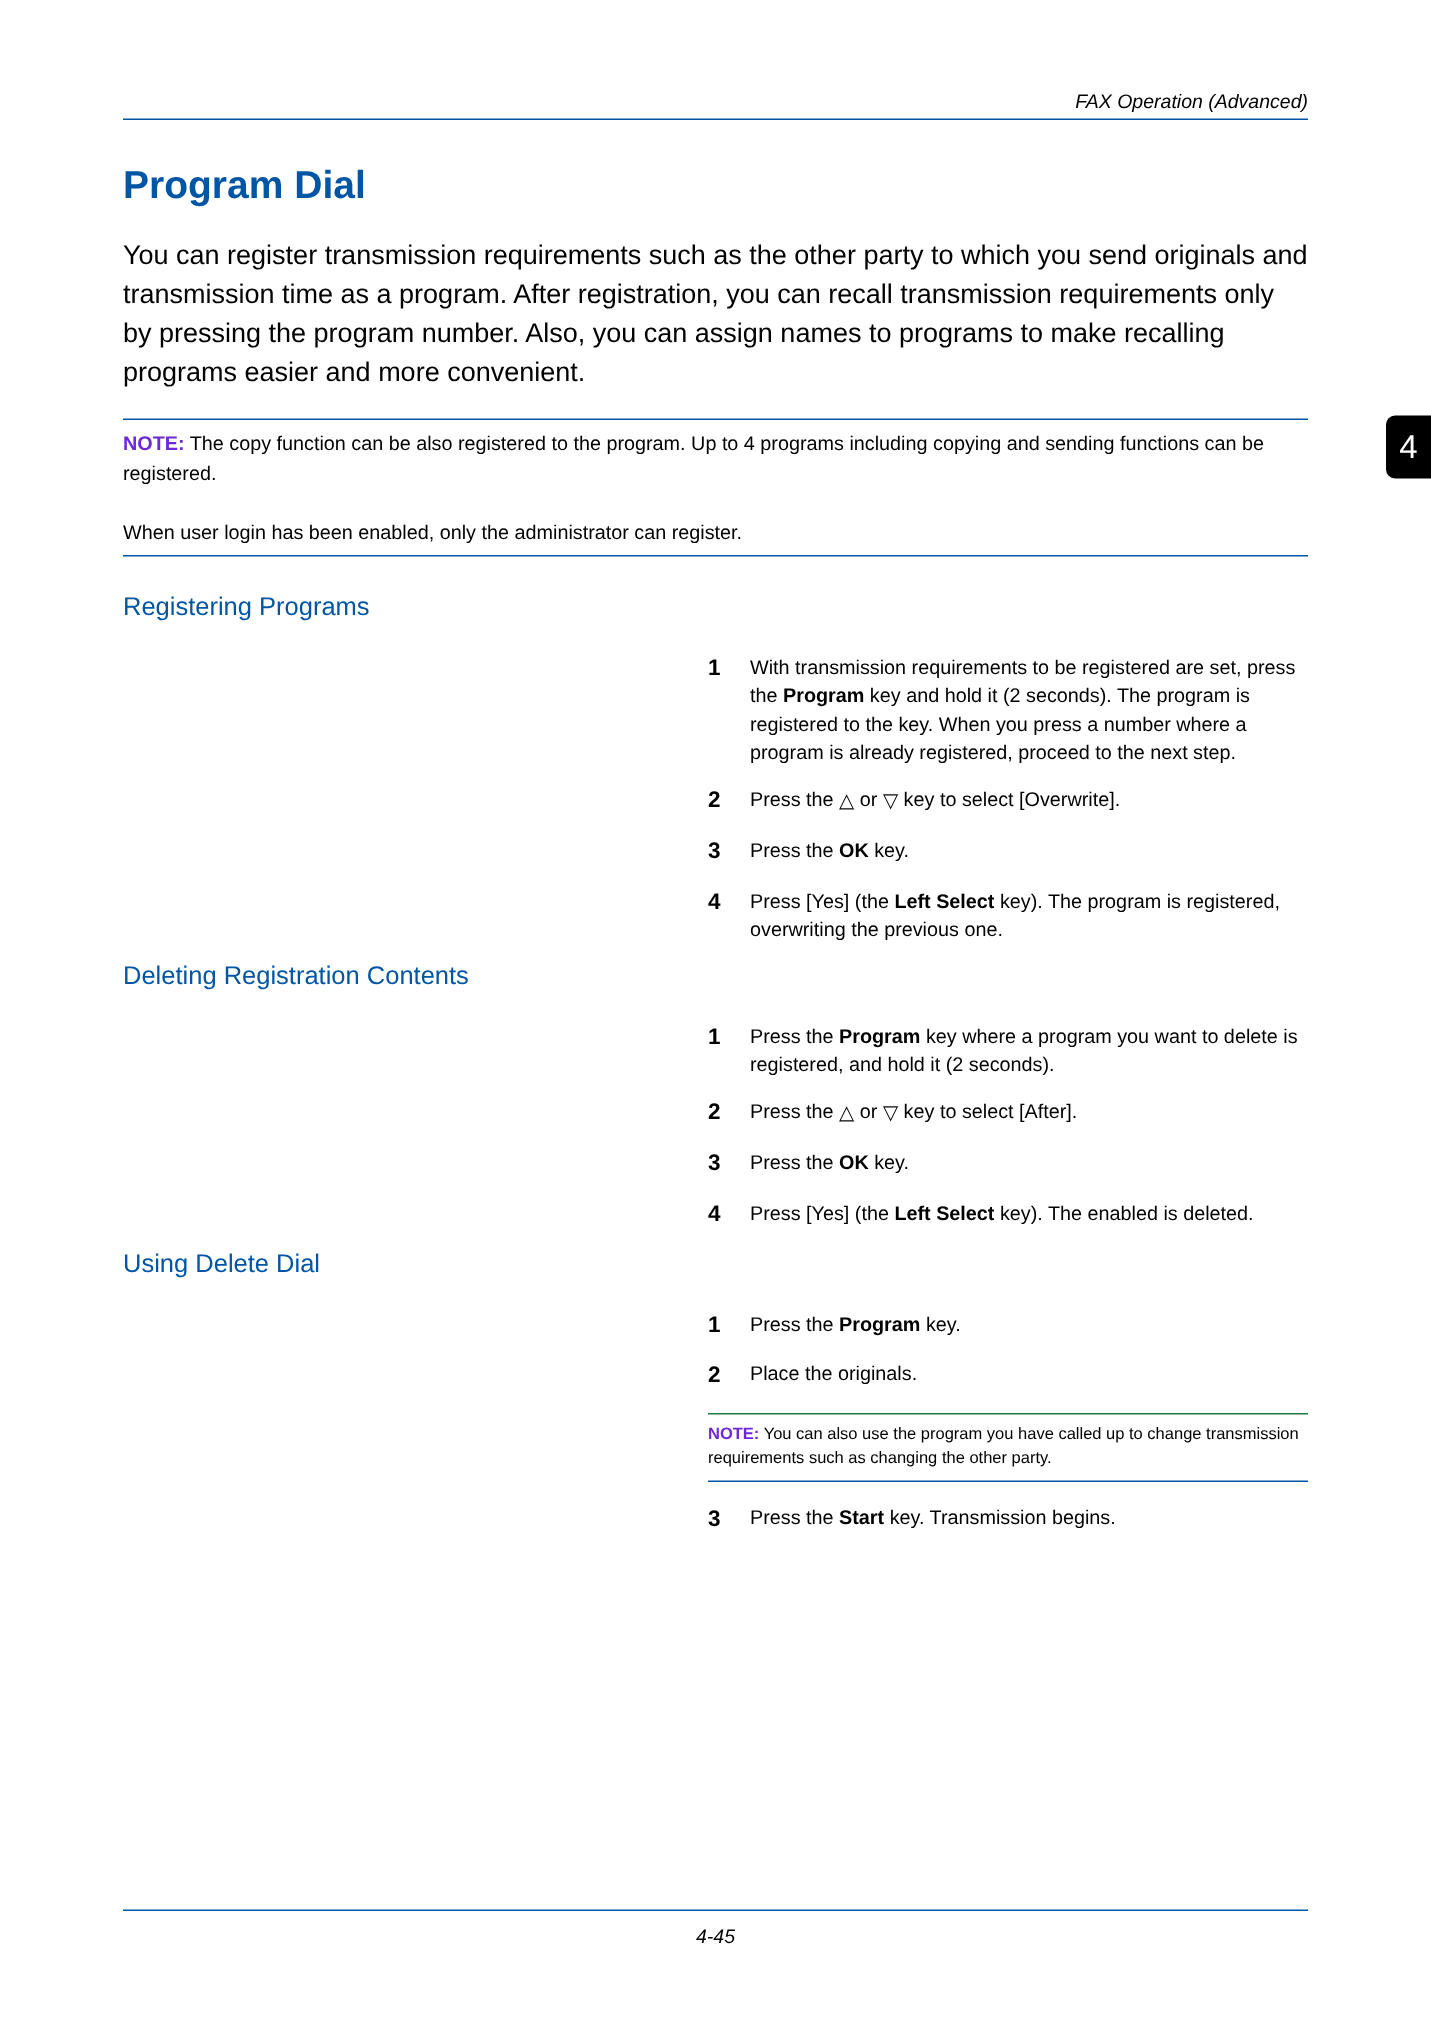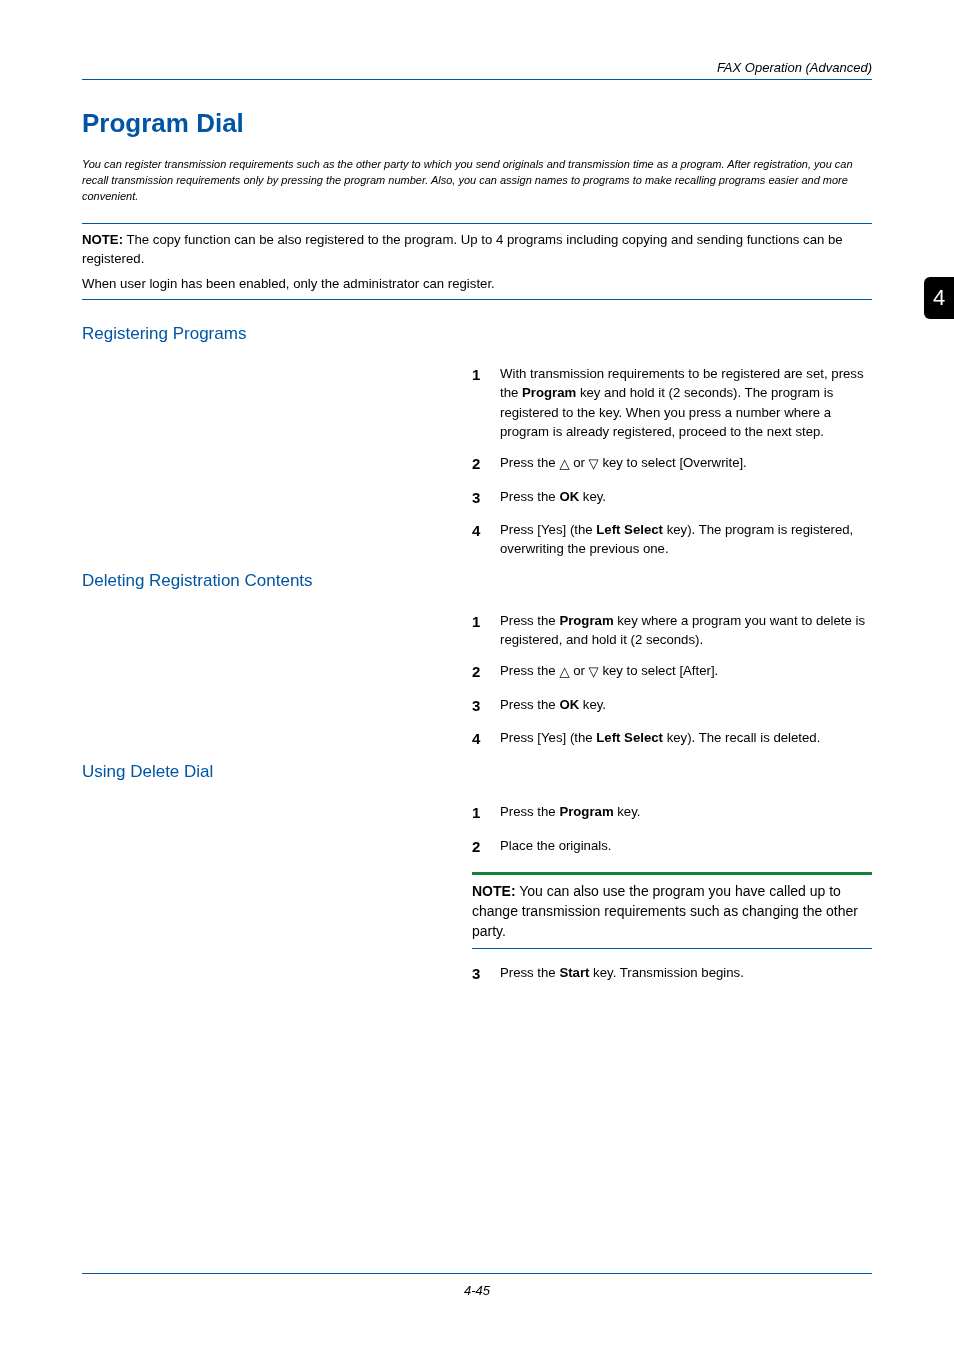--- a/index.html
+++ b/index.html
@@ -30,43 +30,42 @@
     background: #0055a5;
     margin-bottom: 28px;
   }
   .h1 {
     color: #0055a5;
     font-size: 26px;
     font-weight: bold;
     margin-bottom: 18px;
   }
   .body-text {
-    font-size: 11px;
+    font-size: 18px;
     line-height: 1.45;
     margin-bottom: 18px;
-    font-style: italic;
   }
   .note-block {
     border-top: 1px solid #0055a5;
     border-bottom: 1px solid #0055a5;
     padding: 6px 0 6px 0;
     font-size: 13.2px;
     line-height: 1.45;
     margin-bottom: 24px;
     position: relative;
   }
   .note-word {
-    color: #000000;
+    color: #6d28d9;
     font-weight: bold;
   }
   .note-local {
-    border-top: 3px solid #15803d;
+    border-top: 1px solid #15803d;
     border-bottom: 1px solid #0055a5;
     padding: 6px 0 6px 0;
-    font-size: 14px;
+    font-size: 11px;
     line-height: 1.45;
     margin-top: 14px;
     margin-bottom: 14px;
   }
   .right-col {
     margin-left: 390px;
   }
   .step {
     display: flex;
     align-items: flex-start;
@@ -136,21 +135,21 @@
 
   <div class="header-row">FAX Operation (Advanced)</div>
   <div class="header-rule"></div>
 
   <div class="h1">Program Dial</div>
 
   <div class="body-text">You can register transmission requirements such as the other party to which you send originals and transmission time as a program. After registration, you can recall transmission requirements only by pressing the program number. Also, you can assign names to programs to make recalling programs easier and more convenient.</div>
 
   <div class="note-block">
     <div><span class="note-word">NOTE:</span><span> The copy function can be also registered to the program. Up to 4 programs including copying and sending functions can be registered.</span></div>
-    <div style="margin-top:6px">When user login has been enabled, only the administrator can register.</div>
+    <div style="margin-top:20px">When user login has been enabled, only the administrator can register.</div>
   </div>
 
   <div class="section-h2-left">Registering Programs</div>
   <div class="right-col">
     <div class="step">
       <div class="step-num">1</div>
       <div class="step-body"><span>With transmission requirements to be registered are set, press the </span><b>Program</b><span> key and hold it (2 seconds). The program is registered to the key. When you press a number where a program is already registered, proceed to the next step.</span></div>
     </div>
     <div class="step">
       <div class="step-num">2</div>
@@ -175,21 +174,21 @@
     <div class="step">
       <div class="step-num">2</div>
       <div class="step-body"><span>Press the </span><span class="tri-up">△</span><span> or </span><span class="tri-down">▽</span><span> key to select [After].</span></div>
     </div>
     <div class="step">
       <div class="step-num">3</div>
       <div class="step-body"><span>Press the </span><b>OK</b><span> key.</span></div>
     </div>
     <div class="step">
       <div class="step-num">4</div>
-      <div class="step-body"><span>Press [Yes] (the </span><b>Left Select</b><span> key). The recall is deleted.</span></div>
+      <div class="step-body"><span>Press [Yes] (the </span><b>Left Select</b><span> key). The enabled is deleted.</span></div>
     </div>
   </div>
 
   <div class="section-h2-left">Using Delete Dial</div>
   <div class="right-col">
     <div class="step">
       <div class="step-num">1</div>
       <div class="step-body"><span>Press the </span><b>Program</b><span> key.</span></div>
     </div>
     <div class="step">

